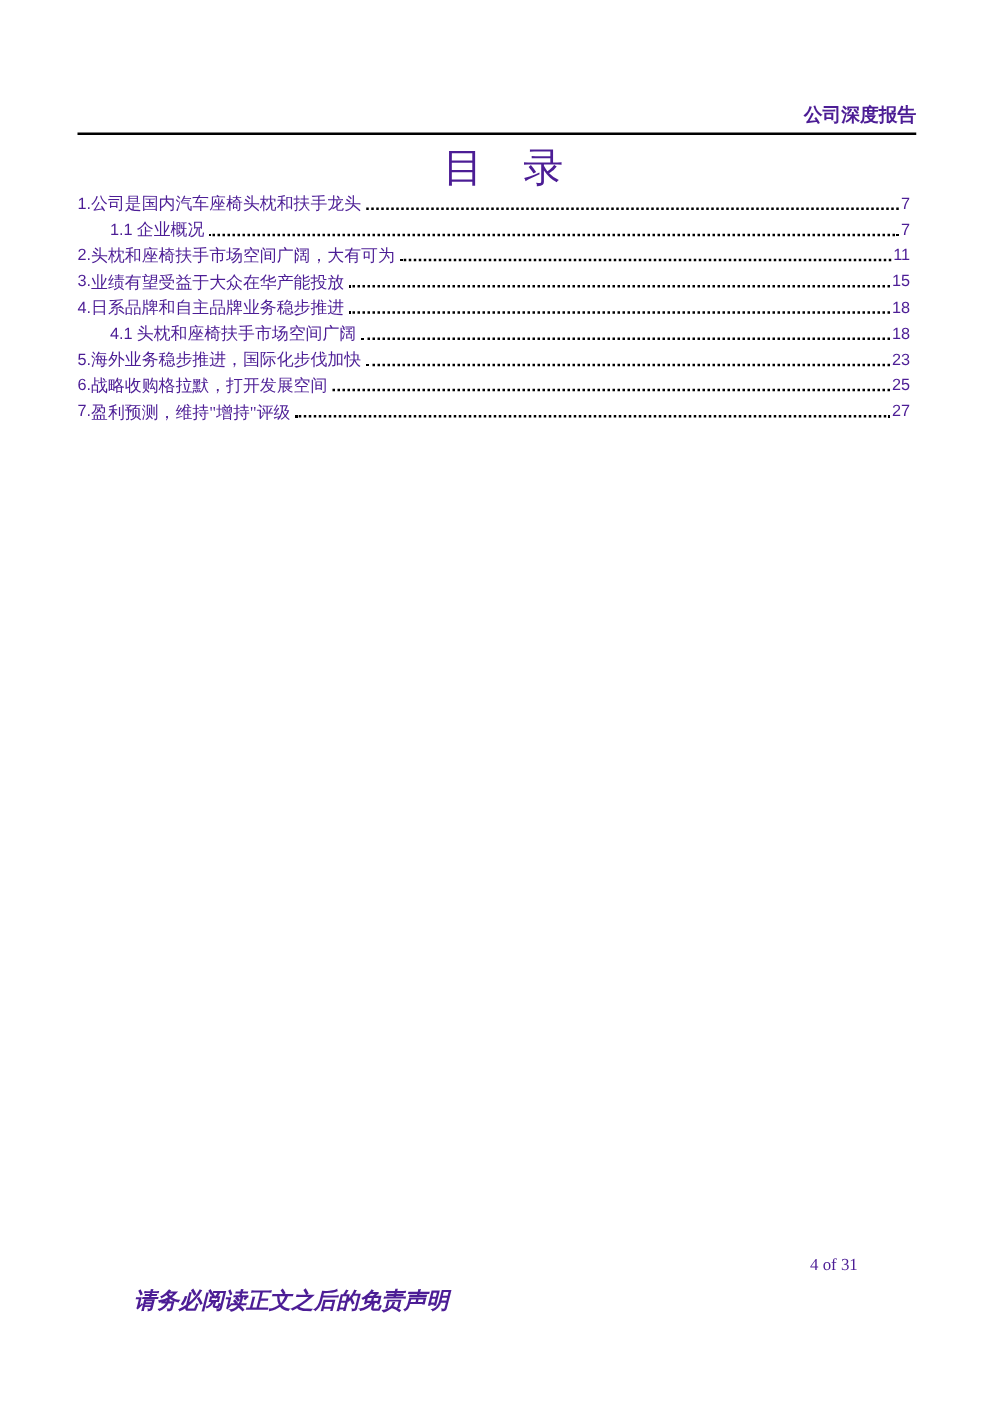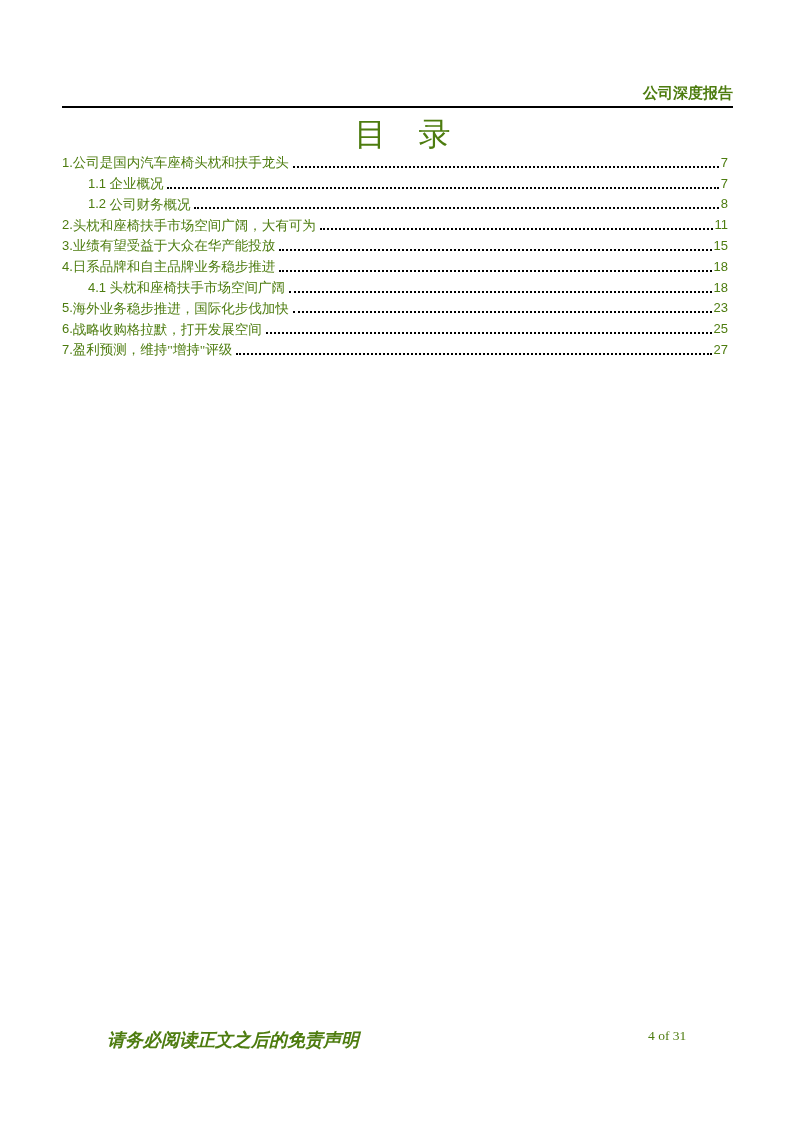--- a/index.html
+++ b/index.html
@@ -5,21 +5,21 @@
   html, body {
     margin: 0;
     padding: 0;
     background: #ffffff;
   }
   .page {
     position: relative;
     width: 793px;
     height: 1122px;
     background: #ffffff;
-    color: #4d7c0f;
+    color: #4c1d95;
     overflow: hidden;
   }
 
   
   .header {
     position: absolute;
     top: 84px;
     left: 62px;
     width: 671px;
     text-align: right;
@@ -99,21 +99,21 @@
     top: 1030px;
     left: 107px;
     font-family: "Liberation Serif", serif;
     font-weight: bold;
     font-style: italic;
     font-size: 18px;
     line-height: 1.2;
   }
   .footer-page {
     position: absolute;
-    top: 1028px;
+    top: 1004px;
     left: 648px;
     font-family: "Liberation Serif", serif;
     font-size: 13.5px;
     line-height: 1.2;
   }
 </style>
 </head>
 <body>
 
 <div class="page">
@@ -134,26 +134,20 @@
       <span class="toc-page">7</span>
     </div>
 
     <div class="toc-row level-2">
       <span class="toc-no">1.1</span>
       <span class="toc-text"> 企业概况</span>
       <span class="toc-leader"></span>
       <span class="toc-page">7</span>
     </div>
 
-    <div class="toc-row level-2">
-      <span class="toc-no">1.2</span>
-      <span class="toc-text"> 公司财务概况</span>
-      <span class="toc-leader"></span>
-      <span class="toc-page">8</span>
-    </div>
 
     <div class="toc-row level-1">
       <span class="toc-no">2.</span>
       <span class="toc-text">头枕和座椅扶手市场空间广阔，大有可为</span>
       <span class="toc-leader"></span>
       <span class="toc-page">11</span>
     </div>
 
     <div class="toc-row level-1">
       <span class="toc-no">3.</span>

